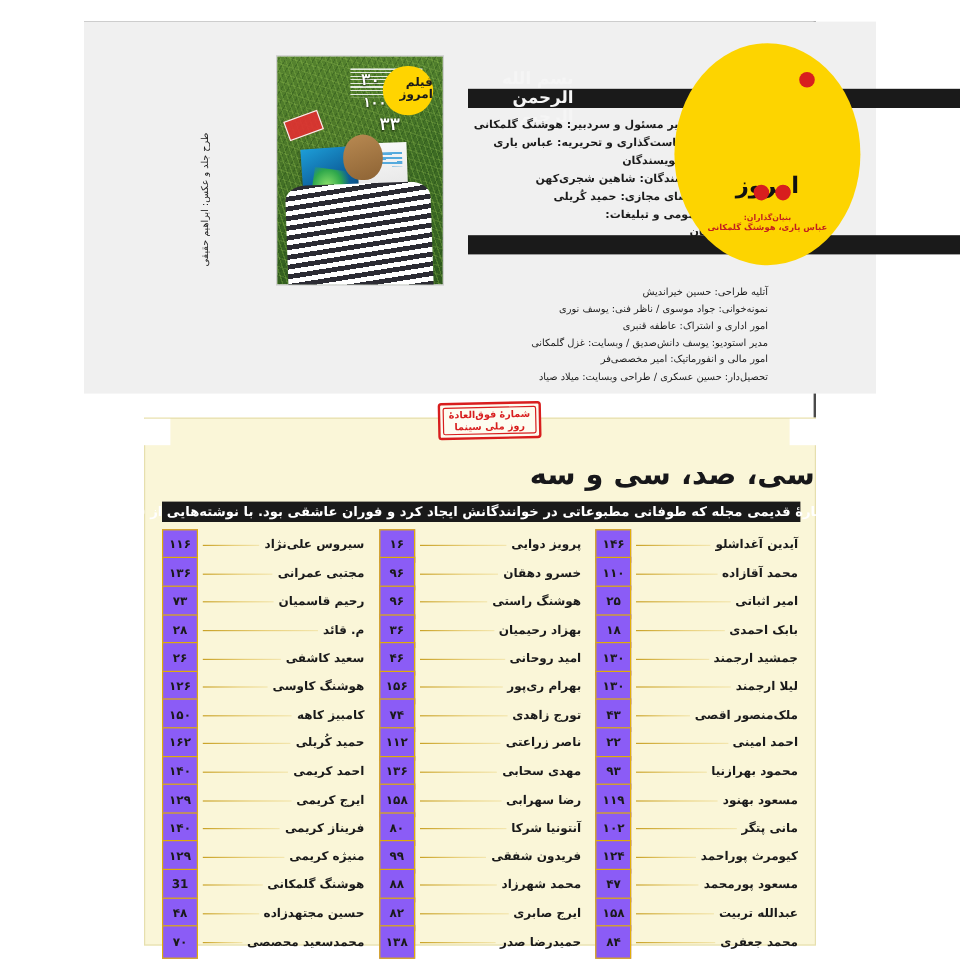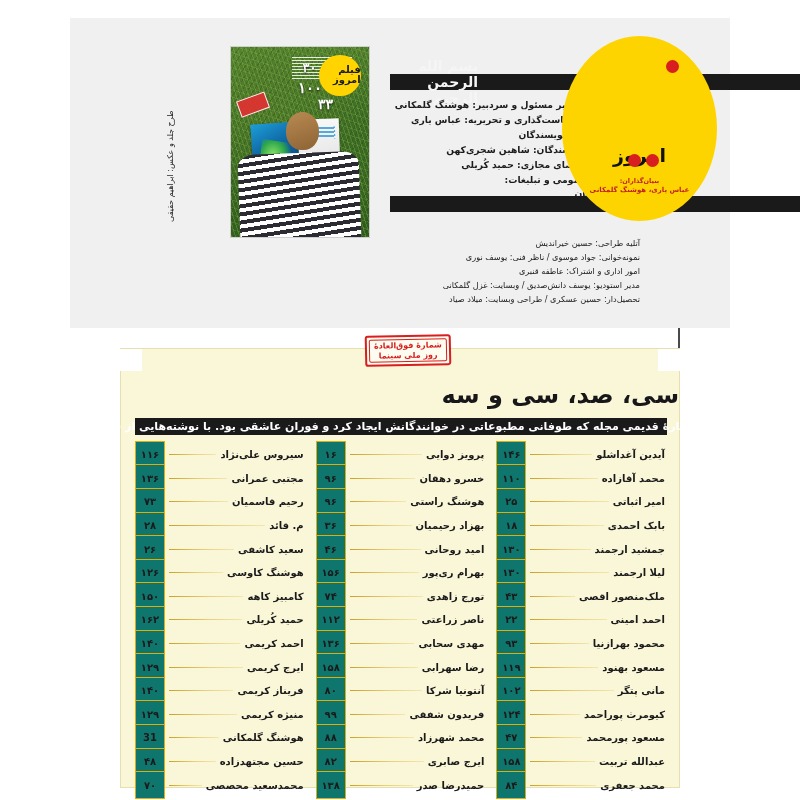--- a/index.html
+++ b/index.html
@@ -112,24 +112,24 @@
     background:#ffd400;
     display:flex; align-items:center; justify-content:flex-start;
   }
   .cv-logo span{
     font-size:10px; font-weight:bold; color:#1a1a1a;
     font-family:"DejaVu Sans", sans-serif; line-height:1;
   }
   .cv-num{
     position:absolute; color:#fff; font-weight:bold;
     text-shadow:0 1px 2px rgba(0,0,0,.8);
-    font-family:Liberation Serif, serif;
+    font-family:Liberation Mono, monospace;
   }
   .cv-num.n1{ right:38%; top:7%;  font-size:13px; }
-  .cv-num.n2{ right:34%; top:17%; font-size:15px;text-align:center; }
+  .cv-num.n2{ right:34%; top:17%; font-size:11px;text-align:center; }
   .cv-num.n3{ right:26%; top:26%; font-size:14px; }
   .cv-toplines{
     position:absolute; right:12%; top:5%; width:44%; height:13%;
     background: repeating-linear-gradient(180deg, rgba(255,255,255,.85) 0 1px, rgba(0,0,0,0) 1px 3px);
   }
   .cv-stamp{
     position:absolute; left:5%; top:26%;
     width:22%; height:9%;
     background:#e03131; border:1px solid #fff;
     transform: rotate(-20deg);
@@ -346,21 +346,21 @@
     flex: 1 1 auto;
     height: 1px;
     margin: 0 4px;
     background: linear-gradient(90deg, #c9a227 0%, #e8cf7a 55%, #f3e6ae 100%);
     min-width: 8px;
   }
   .pg {
     flex: 0 0 auto;
     min-width: 30px;
     height: 28px;
-    background: #0f766e;
+    background: #8b5cf6;
     color: #1a1a1a;
     font-size: 10px;
     font-weight: bold;
     display: flex; align-items: center; justify-content: center;
     direction: rtl;
     padding: 0 3px;
     border: 1px solid #e0ae08;
   }
 </style>
 </head>
@@ -403,20 +403,21 @@
         <div class="cline">دبیر شورای نویسندگان: شاهین شجری‌کهن</div>
         <div class="cline">مدیر هنری و فضای مجازی: حمید کُریلی</div>
         <div class="cline">مدیر روابط عمومی و تبلیغات:</div>
         <div class="cline">محمد محمدیان</div>
       </div>
     <div id="credits-sub">
         <div class="cline">آتلیه طراحی: حسین خیراندیش</div>
         <div class="cline">نمونه‌خوانی: جواد موسوی / ناظر فنی: یوسف نوری</div>
         <div class="cline">امور اداری و اشتراک: عاطفه قنبری</div>
         <div class="cline">مدیر استودیو: یوسف دانش‌صدیق / وبسایت: غزل گلمکانی</div>
+        <div class="cline">امور مالی و انفورماتیک: امیر مخصصی‌فر</div>
         <div class="cline">تحصیل‌دار: حسین عسکری / طراحی وبسایت: میلاد صیاد</div>
       </div>
 
     <div id="logo">
       <div id="logo-sub">امروز</div>
       <div class="logo-dot d1"></div>
       <div class="logo-dot d2"></div>
       <div class="logo-dot d3"></div>
       <div id="logo-founders-label">بنیان‌گذاران:</div>
       <div id="logo-founders">عباس یاری، هوشنگ گلمکانی</div>

